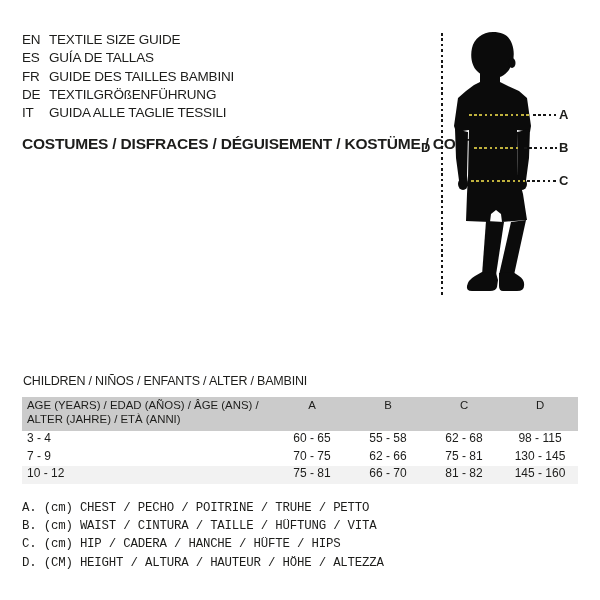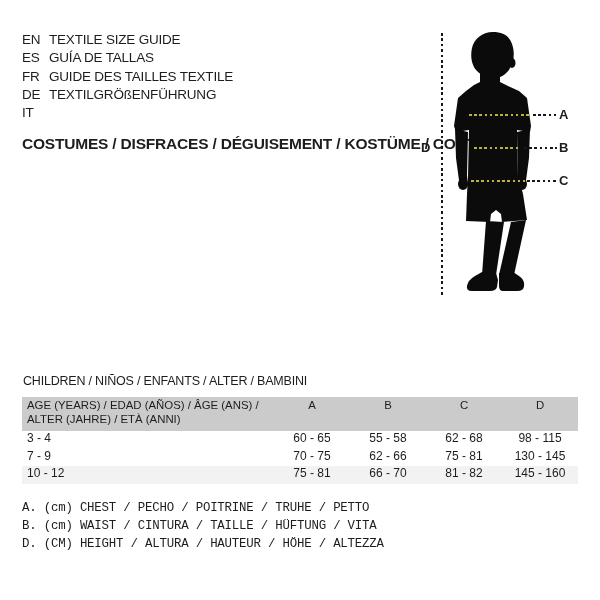--- a/index.html
+++ b/index.html
@@ -65,28 +65,29 @@
     <div class="lang-row">
       <span class="lang-code">EN</span>
       <span class="lang-label">TEXTILE SIZE GUIDE</span>
     </div>
     <div class="lang-row">
       <span class="lang-code">ES</span>
       <span class="lang-label">GUÍA DE TALLAS</span>
     </div>
     <div class="lang-row">
       <span class="lang-code">FR</span>
-      <span class="lang-label">GUIDE DES TAILLES TEXTILE</span>
+      <span class="lang-label">GUIDE DES TAILLES BAMBINI</span>
     </div>
     <div class="lang-row">
       <span class="lang-code">DE</span>
       <span class="lang-label">TEXTILGRÖßENFÜHRUNG</span>
     </div>
     <div class="lang-row">
       <span class="lang-code">IT</span>
+      <span class="lang-label">GUIDA ALLE TAGLIE TESSILI</span>
     </div>
   </div>
 
   <div class="category-line">COSTUMES / DISFRACES / DÉGUISEMENT / KOSTÜME / COSTUMI</div>
 
   <div class="d-vline"></div>
   <div class="measure-label" style="left:421px;top:141px;">D</div>
 
   <svg class="silhouette-svg" width="102" height="270" viewBox="0 0 102 270" aria-hidden="true">
     <path d="M44,6 C33,6 25,13 23,22 C21,31 23,40 28,45 C33,50 39,52 45,52 C52,52 58,48 61,42 C65,36 66,26 63,18 C60,9 53,6 44,6 Z"></path>
@@ -149,16 +150,17 @@
       <div class="col-cell">75 - 81</div>
       <div class="col-cell">66 - 70</div>
       <div class="col-cell">81 - 82</div>
       <div class="col-cell">145 - 160</div>
     </div>
   </div>
 
   <div class="notes">
     <div>A. (cm) CHEST / PECHO / POITRINE / TRUHE / PETTO</div>
     <div>B. (cm) WAIST / CINTURA / TAILLE / HÜFTUNG / VITA</div>
+    <div>C. (cm) HIP / CADERA / HANCHE / HÜFTE / HIPS</div>
     <div>D. (CM) HEIGHT / ALTURA / HAUTEUR / HÖHE / ALTEZZA</div>
   </div>
 
 </div>
 
 </body></html>

